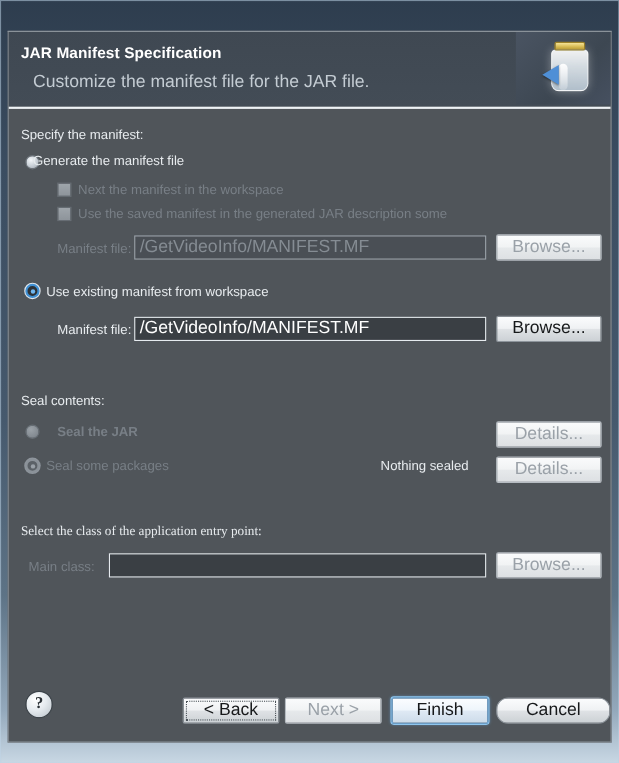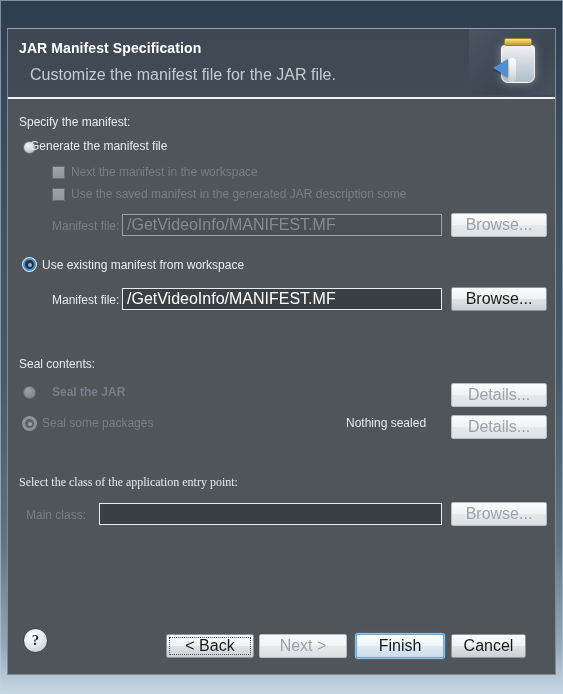--- a/index.html
+++ b/index.html
@@ -281,19 +281,19 @@
       <div class="field empty" style="left:91px;top:404px;width:343px;" placeholder=""></div>
       <div class="btn dis" style="left:443px;top:403px;">Browse...</div>
 
     </div>
 
     <div class="btnbar">
       <div class="help">?</div>
       <div class="btn focus" style="left:158px;top:16px;width:88px;">&lt; Back</div>
       <div class="btn dis" style="left:251px;top:16px;width:88px;">Next &gt;</div>
       <div class="btn default" style="left:348px;top:16px;width:88px;">Finish</div>
-      <div class="btn" style="left:443px;top:16px;width:75px;">Cancel</div>
+      <div class="btn" style="left:443px;top:16px;width:104px;border-radius:11px;">Cancel</div>
     </div>
 
   </div>
 
   <div class="glass-edge"></div>
 </div>
 
 </body></html>

